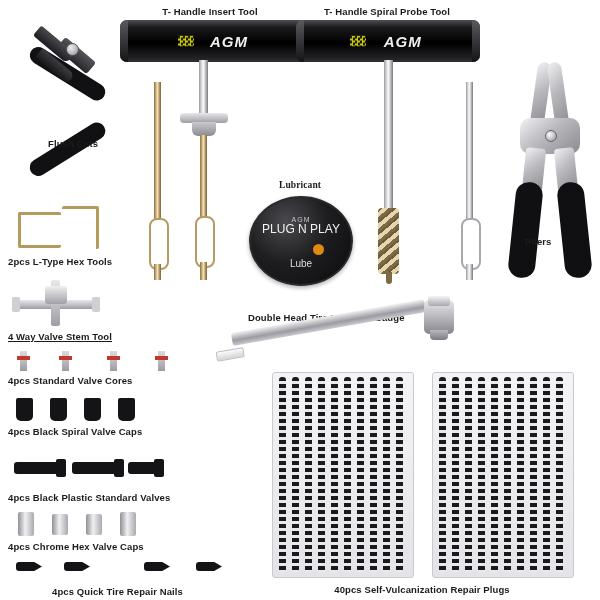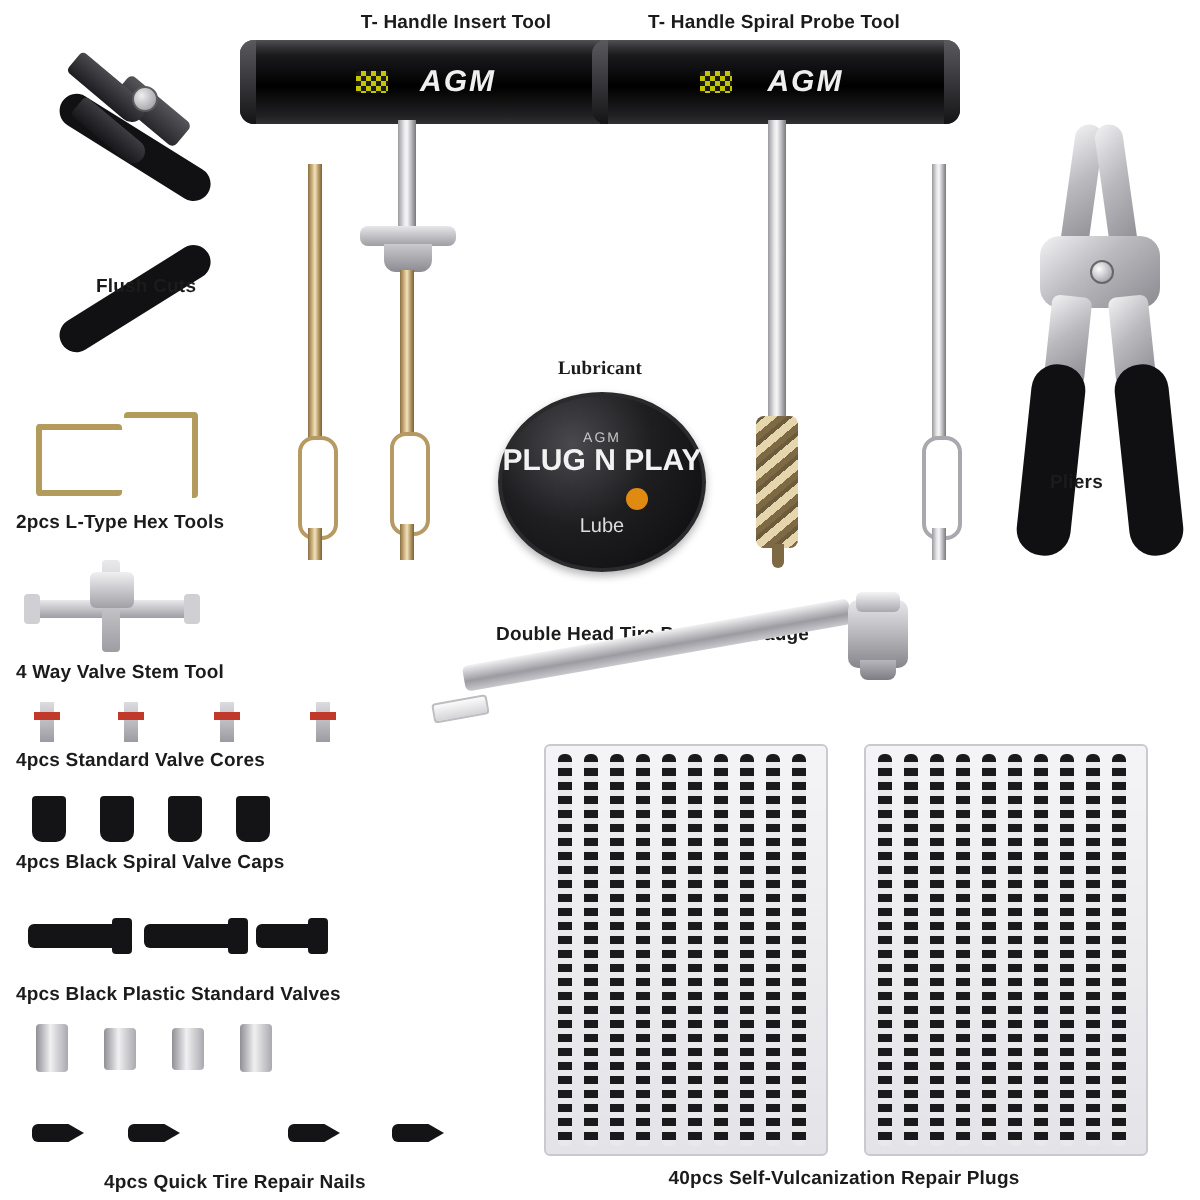--- a/index.html
+++ b/index.html
@@ -197,21 +197,21 @@
   <div>
     <div class="fc-handle" style="left:18px; top:88px; width:86px; height:17px; transform:rotate(32deg); transform-origin:100% 50%;"></div>
     <div class="fc-handle" style="left:18px; top:118px; width:86px; height:17px; transform:rotate(-32deg); transform-origin:100% 50%;"></div>
     <div class="fc-jaw" style="left:56px; top:48px; width:40px; height:15px; transform:rotate(40deg); border-radius:3px; background:linear-gradient(180deg,#55555a,#27272b);"></div>
     <div class="fc-jaw" style="left:32px; top:38px; width:44px; height:13px; transform:rotate(40deg); border-radius:3px 8px 8px 3px; background:linear-gradient(180deg,#4a4a4f,#1d1d21);"></div>
     <div class="fc-jaw" style="left:34px; top:60px; width:42px; height:12px; transform:rotate(40deg); border-radius:3px 8px 8px 3px; background:linear-gradient(180deg,#3c3c41,#17171a);"></div>
     <div class="shape" style="left:66px; top:43px; width:11px; height:11px; border-radius:50%; background:radial-gradient(circle at 35% 35%,#efefef,#8f8f95); border:1px solid #5a5a5f;"></div>
   </div>
   <div class="label" style="left:48px; top:138px;">Flush Cuts</div>
 
-  <div class="label center" style="left:228px; top:6px;">T- Handle Insert Tool</div>
+  <div class="label center" style="left:210px; top:6px;">T- Handle Insert Tool</div>
   <div>
     <div class="t-bar" style="left:120px; top:20px; width:188px; height:42px;">
       <div class="cap-l"></div>
       <div class="cap-r"></div>
       <div class="flag" style="left:58px;"></div>
       <div class="logo" style="left:58%;">AGM</div>
     </div>
 
     <div class="shaft" style="left:199px; top:60px; width:9px; height:58px;"></div>
 
@@ -247,21 +247,21 @@
 
   <div>
     <div class="shaft" style="left:466px; top:82px; width:7px; height:140px;"></div>
     <div class="shape" style="left:461px; top:218px; width:16px; height:48px; border:2px solid #a8a8ae; border-radius:8px; background:#ffffff;"></div>
     <div class="shaft" style="left:466px; top:264px; width:7px; height:16px;"></div>
   </div>
 
   <div class="label center" style="left:300px; top:180px;font-family:Liberation Serif, serif;">Lubricant</div>
   <div class="tin" style="left:249px; top:196px; width:100px; height:86px;">
     <div class="tin-text" style="top:18px; font-size:7px; letter-spacing:1px; color:#c7c7c7;">AGM</div>
-    <div class="tin-text" style="top:24px; font-size:15px; font-weight:bold;">PLUG N PLAY</div>
+    <div class="tin-text" style="top:24px; font-size:12px; font-weight:normal;">PLUG N PLAY</div>
     <div class="tin-text" style="top:60px; font-size:10px; color:#dddddd;">Lube</div>
     <div class="shape" style="left:62px; top:46px; width:11px; height:11px; border-radius:50%; background:#e08a12;"></div>
   </div>
 
   <div>
     <div class="pl-metal" style="left:534px; top:62px; width:14px; height:64px; transform:rotate(8deg); border-radius:7px 7px 2px 2px;"></div>
     <div class="pl-metal" style="left:551px; top:62px; width:14px; height:64px; transform:rotate(-8deg); border-radius:7px 7px 2px 2px;"></div>
     <div class="pl-metal" style="left:520px; top:118px; width:60px; height:36px; border-radius:10px;"></div>
     <div class="shape" style="left:545px; top:130px; width:10px; height:10px; border-radius:50%; background:radial-gradient(circle at 35% 35%,#fdfdfd,#8d8d93); border:1px solid #66666b;"></div>
     <div class="pl-metal" style="left:524px; top:148px; width:20px; height:44px; transform:rotate(6deg); border-radius:4px;"></div>
@@ -277,21 +277,21 @@
   </div>
   <div class="label" style="left:8px; top:256px;">2pcs L-Type Hex Tools</div>
 
   <div>
     <div class="vs-bar" style="left:14px; top:300px; width:84px; height:9px;"></div>
     <div class="vs-bar" style="left:51px; top:280px; width:9px; height:46px;"></div>
     <div class="shape" style="left:45px; top:286px; width:22px; height:18px; border-radius:3px; background:linear-gradient(180deg,#f0f0f2,#a0a0a6);"></div>
     <div class="shape" style="left:12px; top:297px; width:8px; height:15px; background:#cfcfd4; border-radius:2px;"></div>
     <div class="shape" style="left:92px; top:297px; width:8px; height:15px; background:#cfcfd4; border-radius:2px;"></div>
   </div>
-  <div class="label" style="left:8px; top:331px;">4 Way Valve Stem Tool</div>
+  <div class="label" style="left:8px; top:331px;text-decoration:underline;">4 Way Valve Stem Tool</div>
 
   <div>
     <div class="core" style="left:20px; top:351px; width:7px; height:20px;"></div>
     <div class="shape" style="left:17px; top:356px; width:13px; height:4px; background:#c0392b;"></div>
     <div class="core" style="left:62px; top:351px; width:7px; height:20px;"></div>
     <div class="shape" style="left:59px; top:356px; width:13px; height:4px; background:#c0392b;"></div>
     <div class="core" style="left:110px; top:351px; width:7px; height:20px;"></div>
     <div class="shape" style="left:107px; top:356px; width:13px; height:4px; background:#c0392b;"></div>
     <div class="core" style="left:158px; top:351px; width:7px; height:20px;"></div>
     <div class="shape" style="left:155px; top:356px; width:13px; height:4px; background:#c0392b;"></div>
@@ -315,20 +315,21 @@
     <div class="ext-valve" style="left:154px; top:459px; width:10px; height:18px; border-radius:2px;"></div>
   </div>
   <div class="label" style="left:8px; top:492px;">4pcs Black Plastic Standard Valves</div>
 
   <div>
     <div class="chromecap" style="left:18px; top:512px; width:16px; height:24px;"></div>
     <div class="chromecap" style="left:52px; top:514px; width:16px; height:21px;"></div>
     <div class="chromecap" style="left:86px; top:514px; width:16px; height:21px;"></div>
     <div class="chromecap" style="left:120px; top:512px; width:16px; height:24px;"></div>
   </div>
+  <div class="label" style="left:8px; top:541px;">4pcs Chrome Hex Valve Caps</div>
 
   <div>
     <div class="nail" style="left:16px; top:562px; width:26px; height:9px; clip-path:polygon(0 0,70% 0,100% 50%,70% 100%,0 100%); border-radius:3px 0 0 3px;"></div>
     <div class="nail" style="left:64px; top:562px; width:26px; height:9px; clip-path:polygon(0 0,70% 0,100% 50%,70% 100%,0 100%); border-radius:3px 0 0 3px;"></div>
     <div class="nail" style="left:144px; top:562px; width:26px; height:9px; clip-path:polygon(0 0,70% 0,100% 50%,70% 100%,0 100%); border-radius:3px 0 0 3px;"></div>
     <div class="nail" style="left:196px; top:562px; width:26px; height:9px; clip-path:polygon(0 0,70% 0,100% 50%,70% 100%,0 100%); border-radius:3px 0 0 3px;"></div>
   </div>
   <div class="label" style="left:8px; top:586px;margin-left:44px;">4pcs Quick Tire Repair Nails</div>
 
   <div class="label" style="left:248px; top:312px;">Double Head Tire Pressure Gauge</div>

